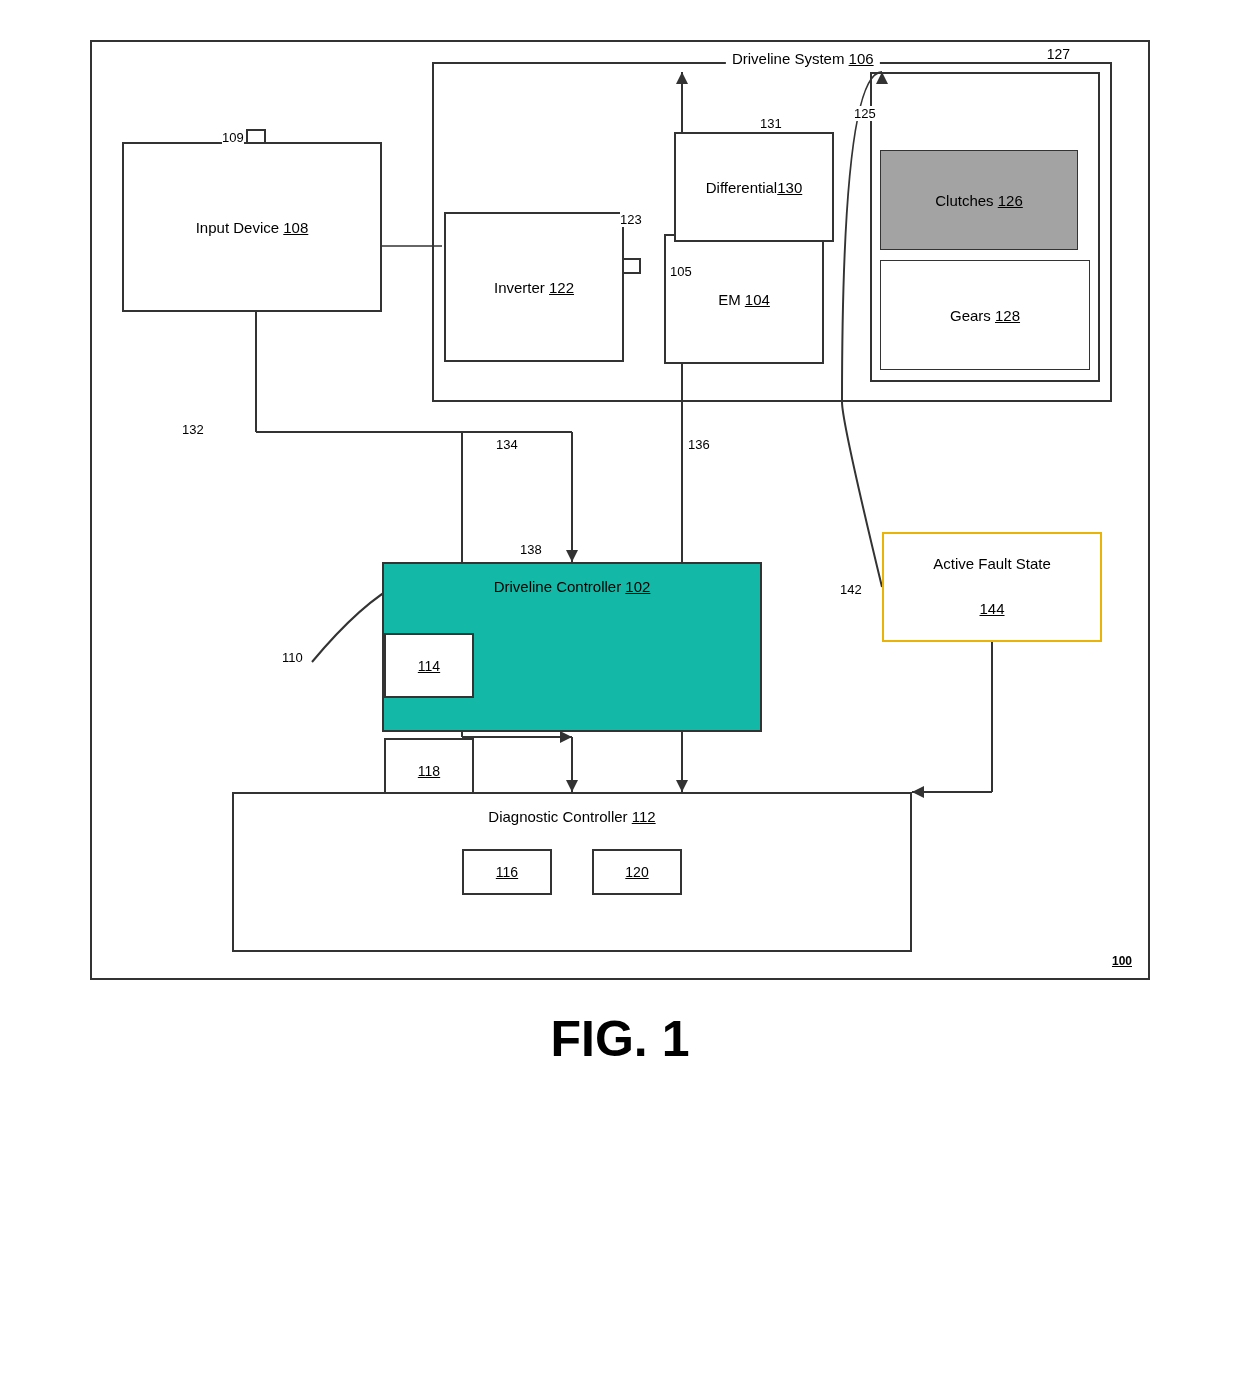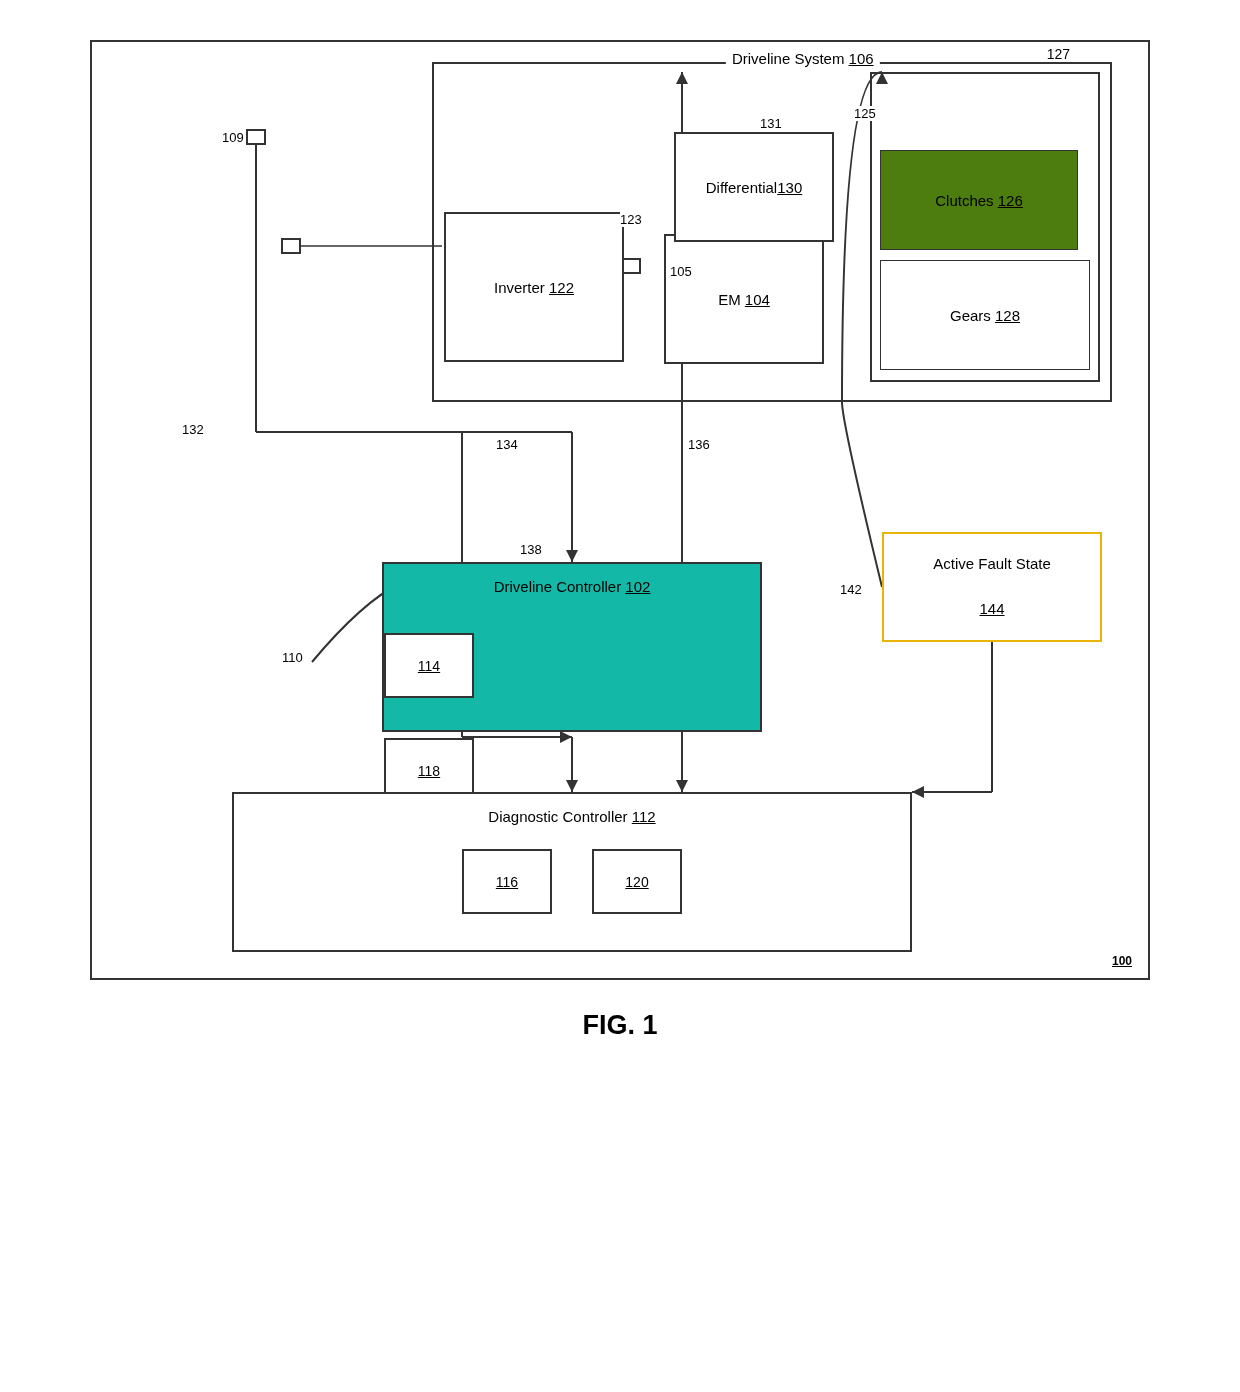--- a/index.html
+++ b/index.html
@@ -87,21 +87,21 @@
       position: absolute;
       top: 76px;
       left: 8px;
       right: 20px;
       height: 100px;
       border: 1.5px solid #333;
       display: flex;
       align-items: center;
       justify-content: center;
       font-size: 15px;
-      background: #4d7c0f;
+      background: #a3a3a3;
     }
     .gears-box {
       position: absolute;
       top: 186px;
       left: 8px;
       right: 8px;
       height: 110px;
       border: 1.5px solid #333;
       display: flex;
       align-items: center;
@@ -257,21 +257,21 @@
     .diag-inner-boxes {
       position: absolute;
       top: 55px;
       left: 0; right: 0;
       display: flex;
       justify-content: center;
       gap: 40px;
     }
     .diag-inner-box {
       width: 90px;
-      height: 65px;
+      height: 46px;
       border: 2px solid #333;
       display: flex;
       align-items: center;
       justify-content: center;
       font-size: 14px;
       background: #fff;
     }
     
     .active-fault-box {
       position: absolute;
@@ -297,21 +297,21 @@
     }
     
     .svg-overlay {
       position: absolute;
       top: 0; left: 0;
       width: 100%; height: 100%;
       pointer-events: none;
     }
     
     .fig-label {
-      font-size: 27px;
+      font-size: 50px;
       font-weight: bold;
       margin-top: 20px;
       margin-bottom: 20px;
       font-family: Arial, sans-serif;
     }
     
     u { text-decoration: underline; }
     .label-text {
       font-size: 15px;
       font-family: Arial, sans-serif;
@@ -412,20 +412,23 @@
 
       <span class="wire-label ref-131">131</span>
 
       <span class="wire-label ref-125">125</span>
 
       <span class="wire-label ref-105">105</span>
 
       <span class="wire-label ref-123">123</span>
     </div>
 
+    <div class="input-device-box label-text">
+      <span><span>Input Device</span>&nbsp;<u>108</u></span>
+    </div>
 
     <span class="wire-label ref-109" style="top:88px; left:130px;">109</span>
 
     <span class="wire-label" style="top:380px; left:90px;">132</span>
 
     <span class="wire-label" style="top:395px; left:404px;">134</span>
 
     <span class="wire-label" style="top:395px; left:596px;">136</span>
 
     <span class="wire-label" style="top:500px; left:428px;">138</span>

